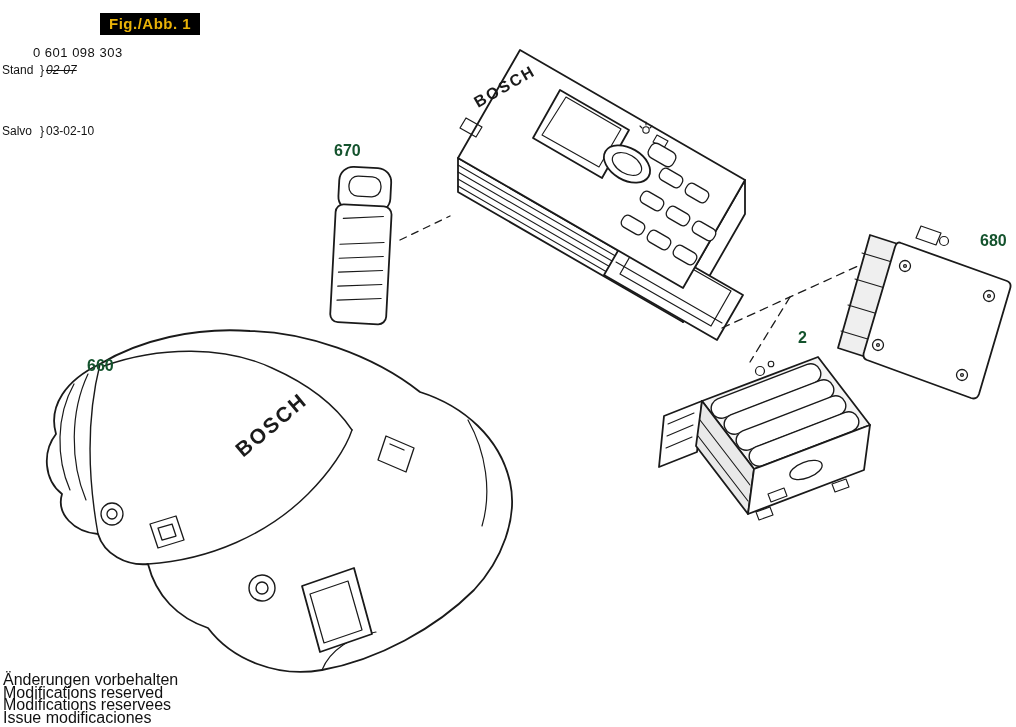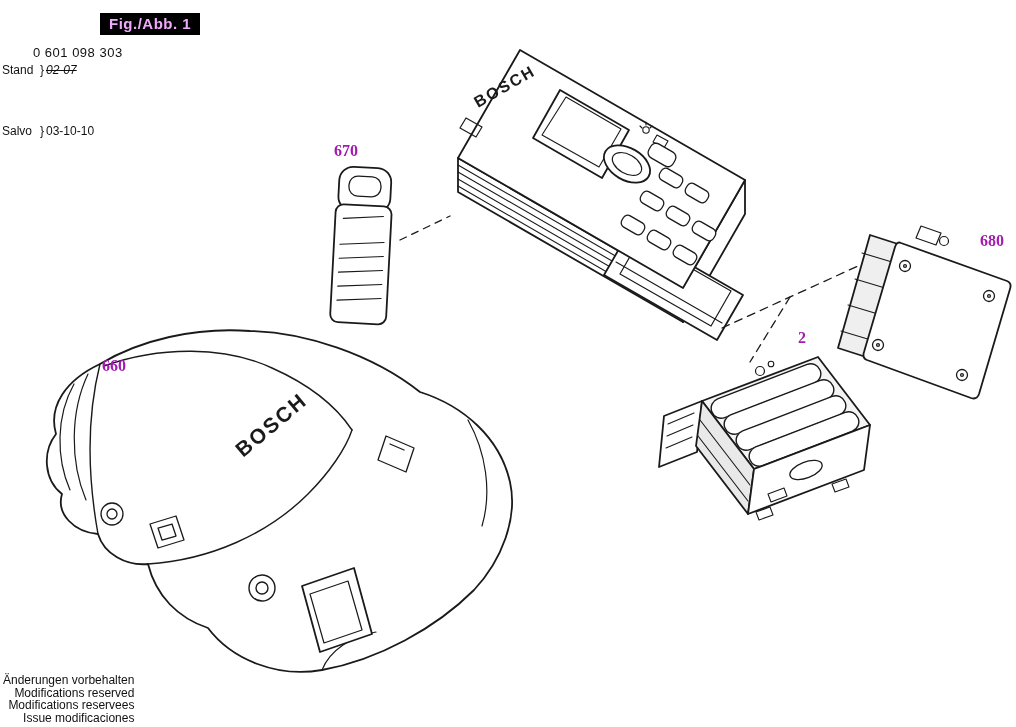--- a/index.html
+++ b/index.html
@@ -18,38 +18,37 @@
   }
   .hdr-rev{
     position:absolute;left:2px;top:16px;
     font-size:12px;line-height:13px;
   }
   .hdr-rev .lbl{display:inline-block;width:36px;margin-top:48px;}
   .hdr-rev .brace{display:inline-block;margin:0 2px;font-size:12px;}
   .struck{text-decoration:line-through;font-style:italic;}
   .fig-badge{
     position:absolute;left:100px;top:13px;
-    background:#000;color:#f0abfc;
+    background:#000;color:#eab308;
     font-size:15px;font-weight:bold;
     padding:2px 9px 3px 9px;
     letter-spacing:0.5px;
   }
   .callout{
     position:absolute;
     font-size:16px;font-weight:600;
-    color:#a21caf;
-    font-family:Liberation Serif, serif;
+    color:#14532d;
   }
   .co-670{left:334px;top:142px;}
   .co-680{left:980px;top:220px;margin-top:12px;}
   .co-2  {left:798px;top:329px;}
-  .co-660{left:102px; top:357px;}
+  .co-660{left:87px; top:357px;}
   .footer{
     position:absolute;left:3px;top:674px;
-    font-size:12px;line-height:12.6px;text-align:right;
+    font-size:16px;line-height:12.6px;
   }
 </style>
 </head>
 <body>
 
 <div class="page">
 
   <svg class="drawing" width="1016" height="727" viewBox="0 0 1016 727">
     <g stroke="#1a1a1a" fill="none" stroke-width="1.8" stroke-linejoin="round" stroke-linecap="round">
 
@@ -218,21 +217,21 @@
     </g>
   </svg>
 
   <div class="hdr-partnum">0 601 098 303</div>
 
   <div class="hdr-rev">
     <div>
       <span class="lbl">Stand</span><span class="brace">}</span><span class="struck">02-07</span>
     </div>
     <div>
-      <span class="lbl">Salvo</span><span class="brace">}</span><span>03-10-10</span>
+      <span class="lbl">Salvo</span><span class="brace">}</span><span>03-02-10</span>
     </div>
   </div>
 
   <div class="fig-badge">Fig./Abb. 1</div>
 
   <div class="callout co-670">670</div>
   <div class="callout co-680">680</div>
   <div class="callout co-2">2</div>
   <div class="callout co-660">660</div>
 

